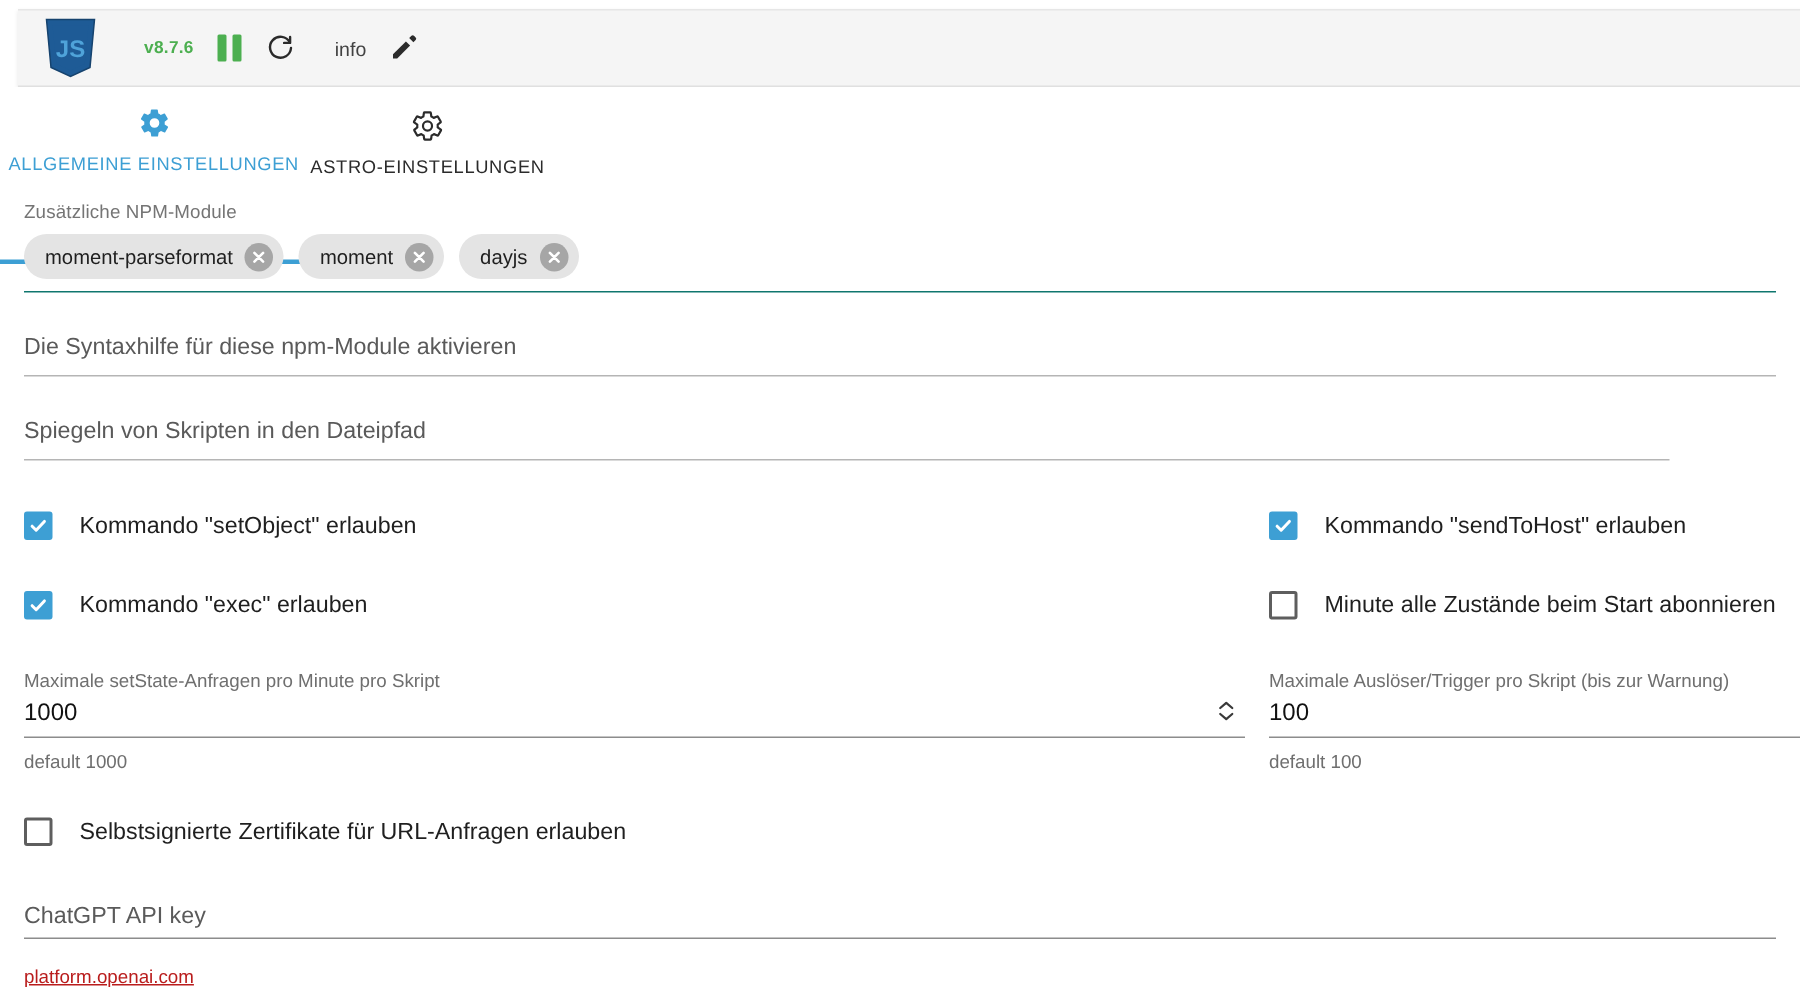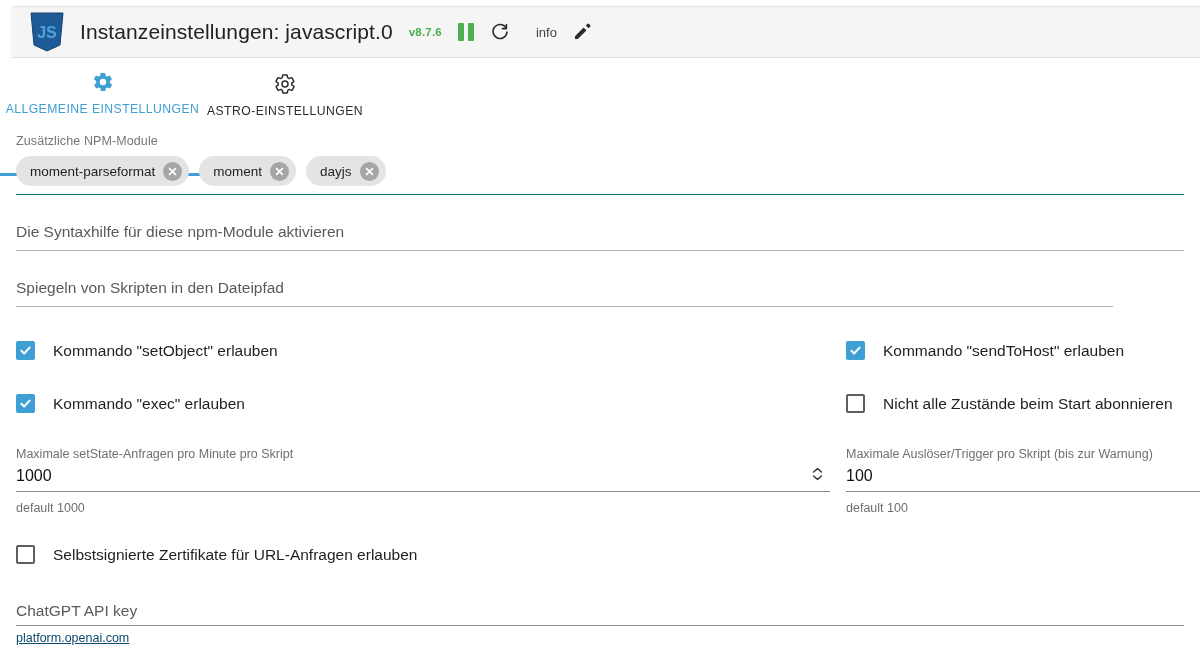--- a/index.html
+++ b/index.html
@@ -244,43 +244,42 @@
     outline: none;
     background: transparent;
     font-family: "Liberation Sans", sans-serif;
     font-size: 15.5px;
     color: #5a5a5a;
     padding: 2px 0 5px 0;
   }
   .api-input::placeholder { color: #5a5a5a; opacity: 1; }
   .api-link {
     display: inline-block;
-    margin-top: 5px;
+    margin-top: 18px;
     font-size: 12.5px;
-    color: #0c4a6e;
+    color: #b91c1c;
     text-decoration: underline;
     cursor: pointer;
   }
 </style>
 </head>
 <body>
 
 <div id="app">
 
   <div class="header">
 
     <div class="js-logo">
       <svg width="34" height="40" viewBox="0 0 34 40">
         <path d="M1 1 L33 1 L30 33 L17 39 L4 33 Z" fill="#1e5b96" stroke="#16436e" stroke-width="1"></path>
         <path d="M5 5 L29 5 L26.5 30.5 L17 35 L7.5 30.5 Z" fill="#1e5b96"></path>
         <text x="17" y="26" font-family="'Liberation Sans',sans-serif" font-size="16" font-weight="bold" fill="#4fa3d9" text-anchor="middle">JS</text>
       </svg>
     </div>
 
-    <div class="header-title">Instanzeinstellungen: javascript.0</div>
 
     <div class="version">v8.7.6</div>
 
     <span class="hdr-icon">
       <span class="pause-ico">
           <i></i>
           <i></i>
         </span>
     </span>
 
@@ -393,21 +392,21 @@
         <span class="cb-box checked">
           <svg width="13" height="13" viewBox="0 0 13 13" fill="none" stroke="#ffffff" stroke-width="2" stroke-linecap="round" stroke-linejoin="round">
             <path d="M2.4 6.8 L5.1 9.5 L10.6 3.6"></path>
           </svg>
         </span>
         <span class="cb-label">Kommando "exec" erlauben</span>
       </div>
 
       <div class="cb-row">
         <span class="cb-box unchecked"></span>
-        <span class="cb-label">Nicht alle Zustände beim Start abonnieren</span>
+        <span class="cb-label">Minute alle Zustände beim Start abonnieren</span>
       </div>
 
     </div>
 
     <div class="num-grid">
 
       <div class="num-col">
         <span class="num-label">Maximale setState-Anfragen pro Minute pro Skript</span>
         <div class="num-input-wrap">
           <input class="num-input" type="text" value="1000" style="">

